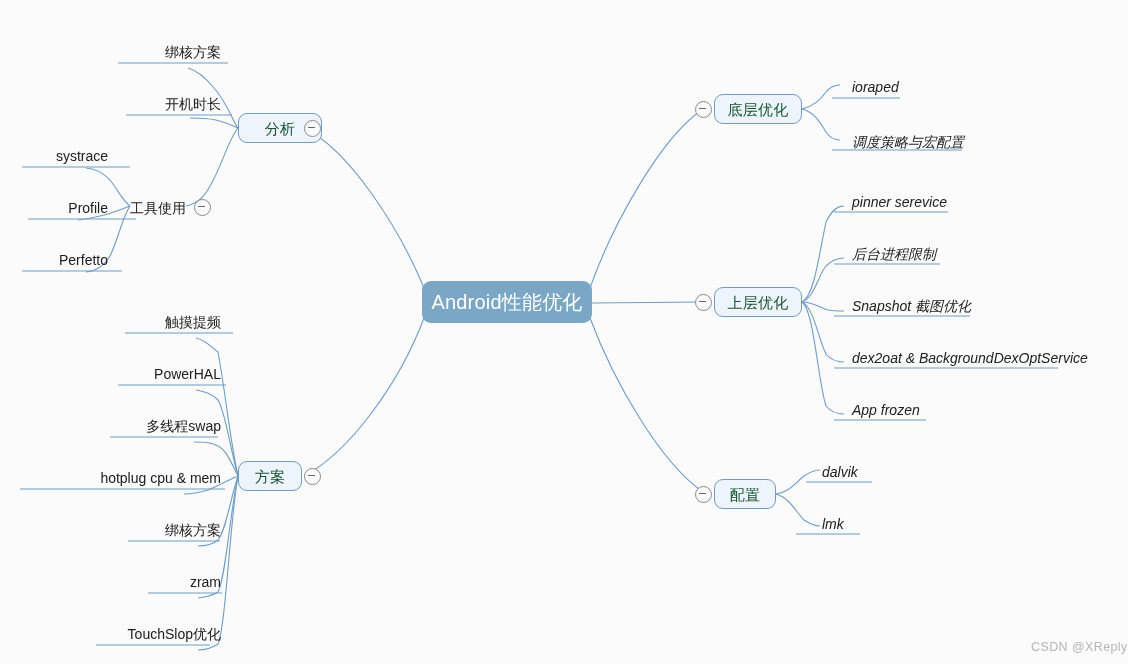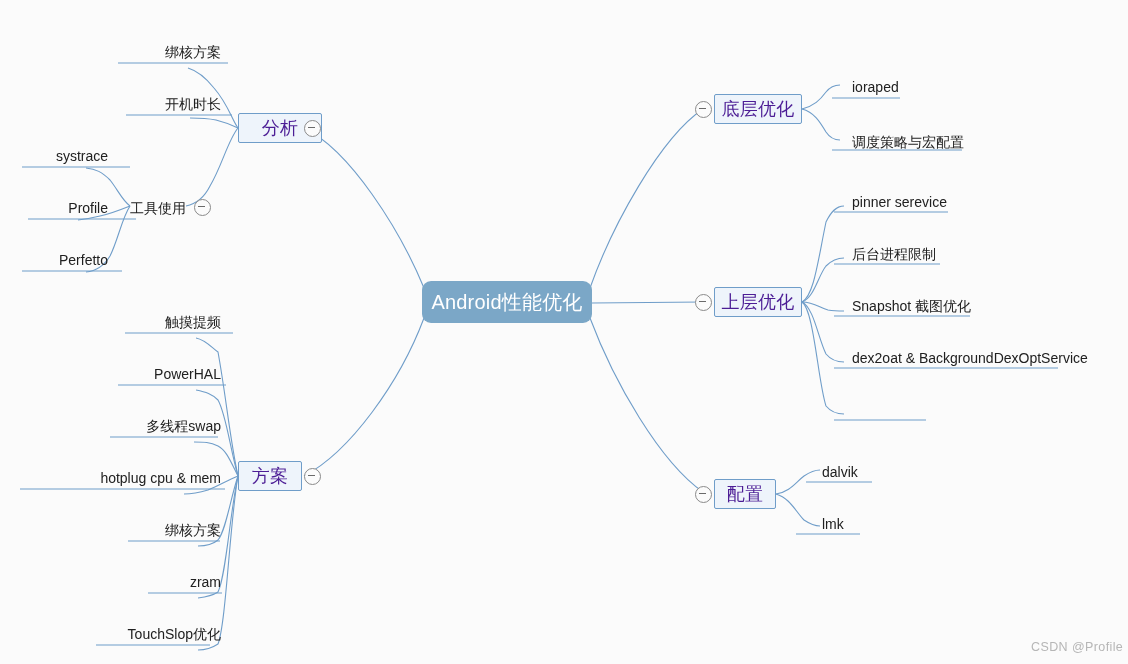--- a/index.html
+++ b/index.html
@@ -37,43 +37,44 @@
     line-height: 1;
     display: flex;
     align-items: center;
     justify-content: center;
     letter-spacing: 0.2px;
   }
   
   .branch-node {
     background: #eef4fb;
     border: 1px solid #6f9dc9;
-    border-radius: 2px;
-    color: #4c1d95;
-    font-size: 18px;
+    border-radius: 9px;
+    color: #14532d;
+    font-size: 15px;
     line-height: 1;
     display: flex;
     align-items: center;
     justify-content: center;
     letter-spacing: 0.3px;
   }
   
   .leaf-node {
     color: #202020;
     font-size: 14px;
     line-height: 1;
     display: flex;
     align-items: flex-end;
     padding-bottom: 5px;
   }
   .leaf-node.align-right {
     justify-content: flex-end;
   }
   .leaf-node.align-left {
     justify-content: flex-start;
+    font-style: italic;
   }
   
   .collapse-toggle {
     position: absolute;
     width: 15px;
     height: 15px;
     border: 1px solid #8a8a8a;
     border-radius: 50%;
     background: #fbfbfb;
     cursor: pointer;
@@ -197,22 +198,23 @@
   <div class="node leaf-node align-left" style="left:852px; top:71px; width:200px; height:28px;">ioraped</div>
   <div class="node leaf-node align-left" style="left:852px; top:126px; width:220px; height:28px;">调度策略与宏配置</div>
 
   <div class="node branch-node" style="left:714px; top:287px; width:88px; height:30px;">上层优化</div>
   <div class="collapse-toggle" style="left:695px; top:294px;"></div>
 
   <div class="node leaf-node align-left" style="left:852px; top:186px; width:200px; height:28px;">pinner serevice</div>
   <div class="node leaf-node align-left" style="left:852px; top:238px; width:200px; height:28px;text-align:center;">后台进程限制</div>
   <div class="node leaf-node align-left" style="left:852px; top:290px; width:230px; height:28px;">Snapshot 截图优化</div>
   <div class="node leaf-node align-left" style="left:852px; top:342px; width:280px; height:28px;">dex2oat &amp; BackgroundDexOptService</div>
+  <div class="node leaf-node align-left" style="left:852px; top:394px; width:200px; height:28px;">App frozen</div>
 
   <div class="node branch-node" style="left:714px; top:479px; width:62px; height:30px;">配置</div>
   <div class="collapse-toggle" style="left:695px; top:486px;"></div>
 
   <div class="node leaf-node align-left" style="left:822px; top:456px; width:160px; height:28px;">dalvik</div>
   <div class="node leaf-node align-left" style="left:822px; top:508px; width:160px; height:28px;">lmk</div>
 
-  <div class="watermark" style="left:1031px; top:640px;">CSDN @Profile</div>
+  <div class="watermark" style="left:1031px; top:640px;">CSDN @XReply</div>
 
 </div>
 
 </body></html>

